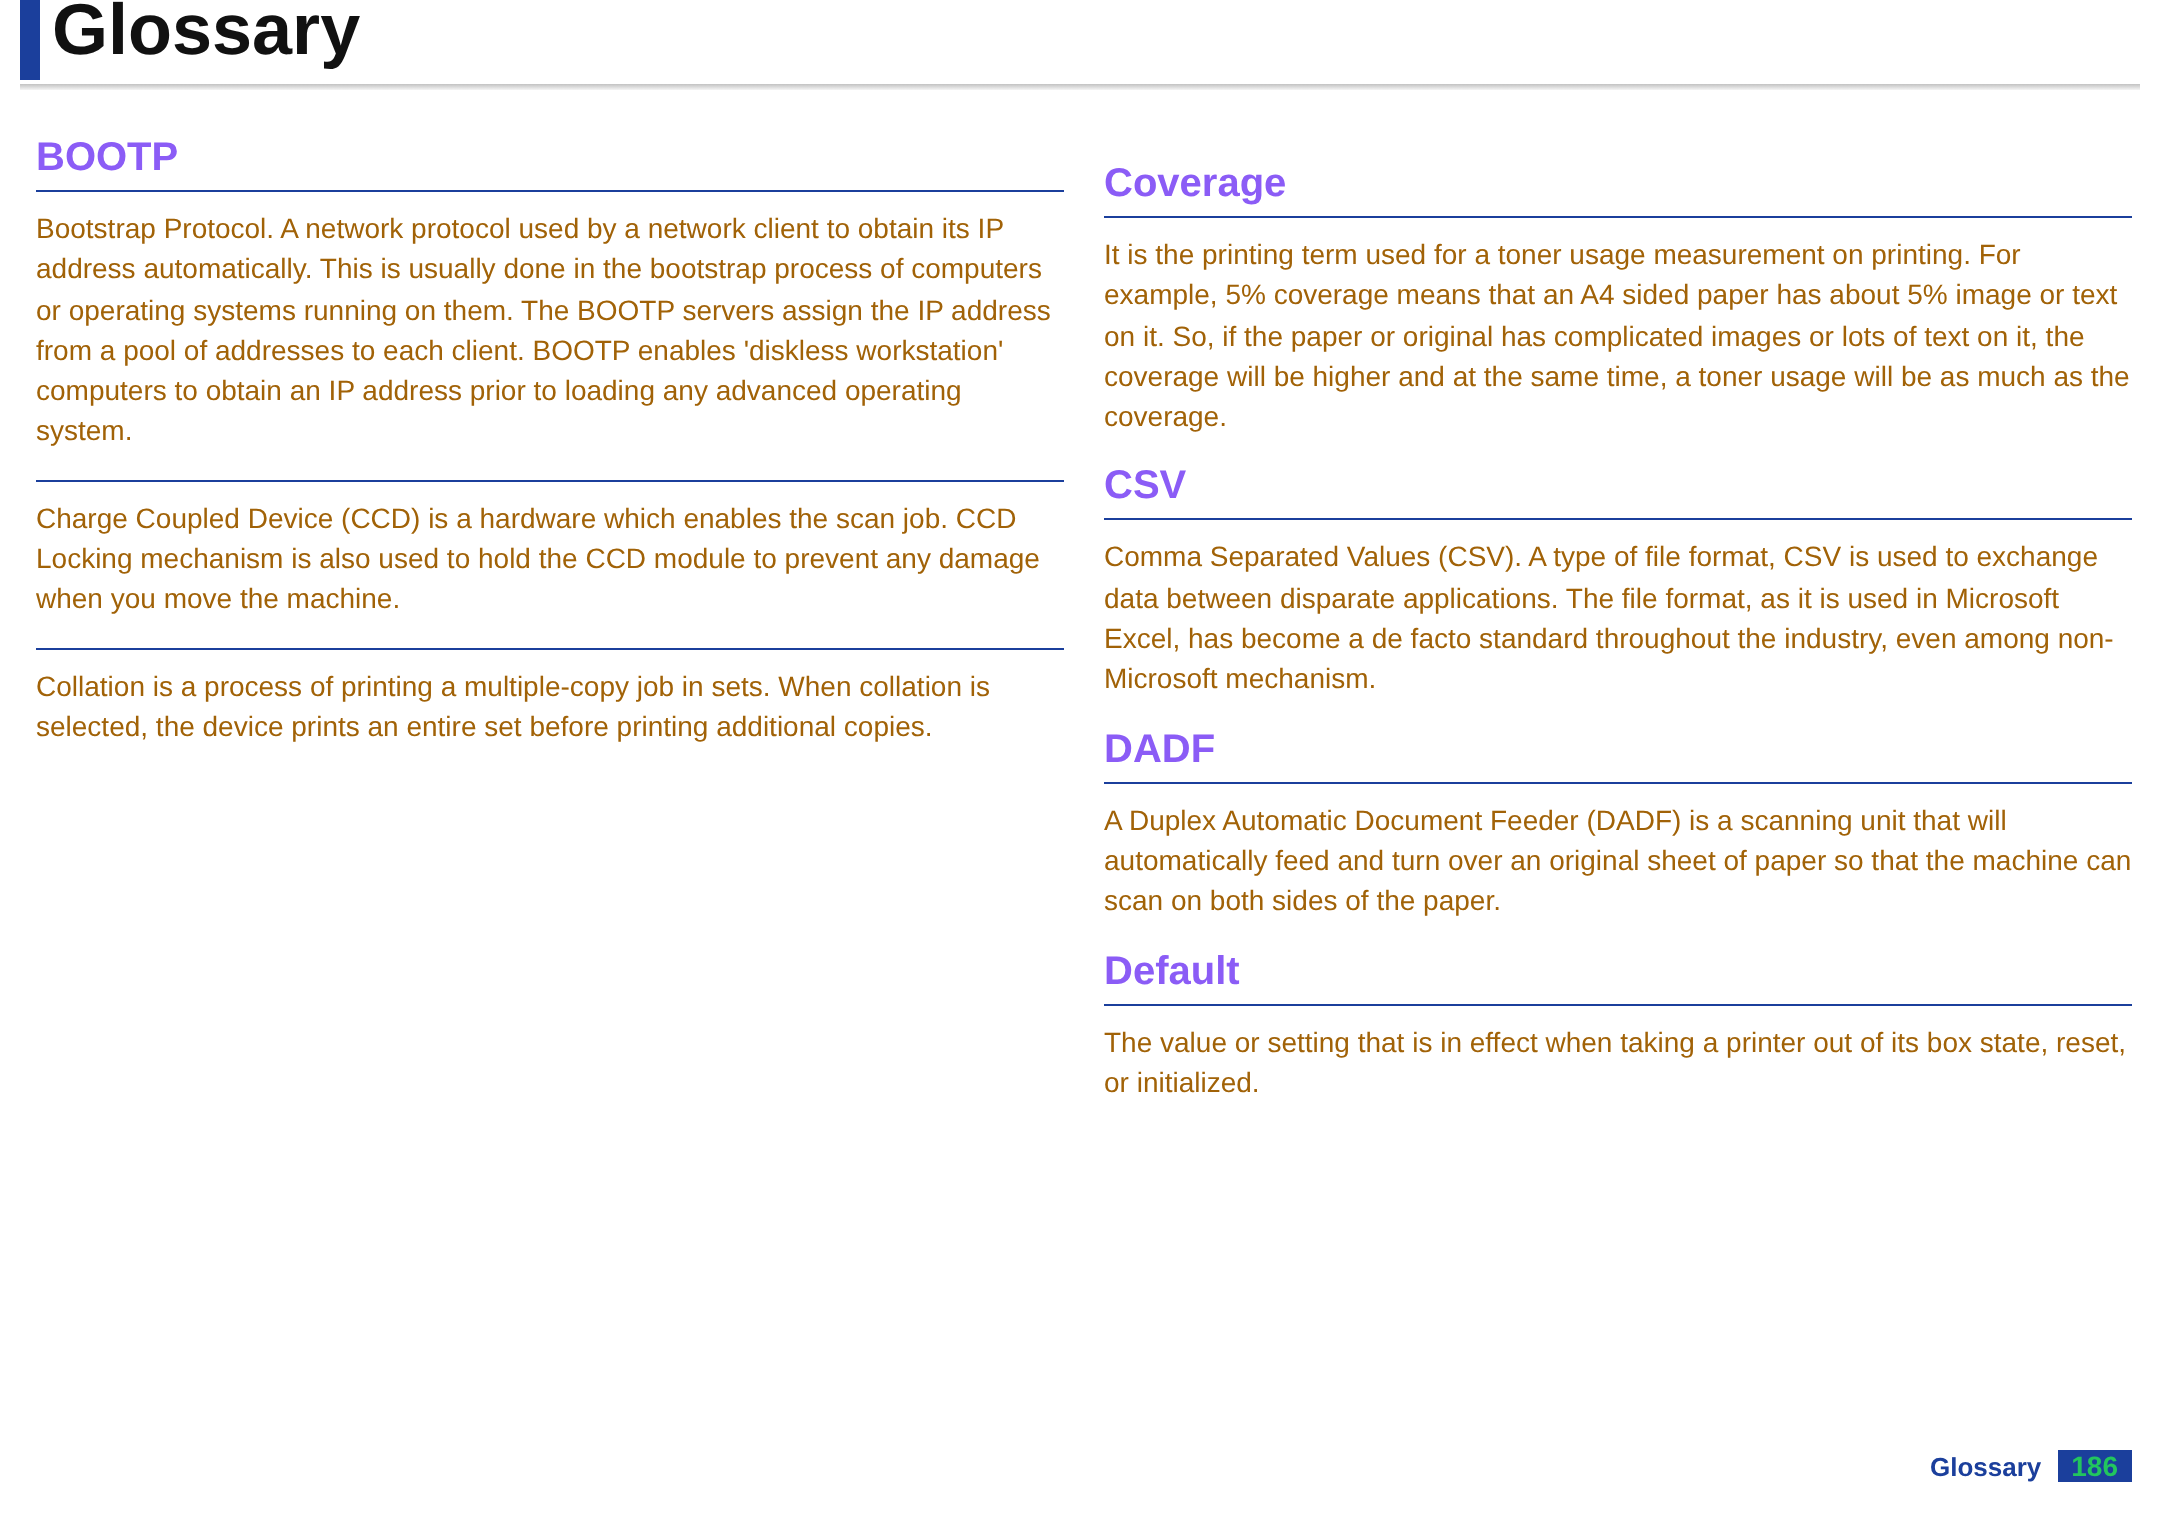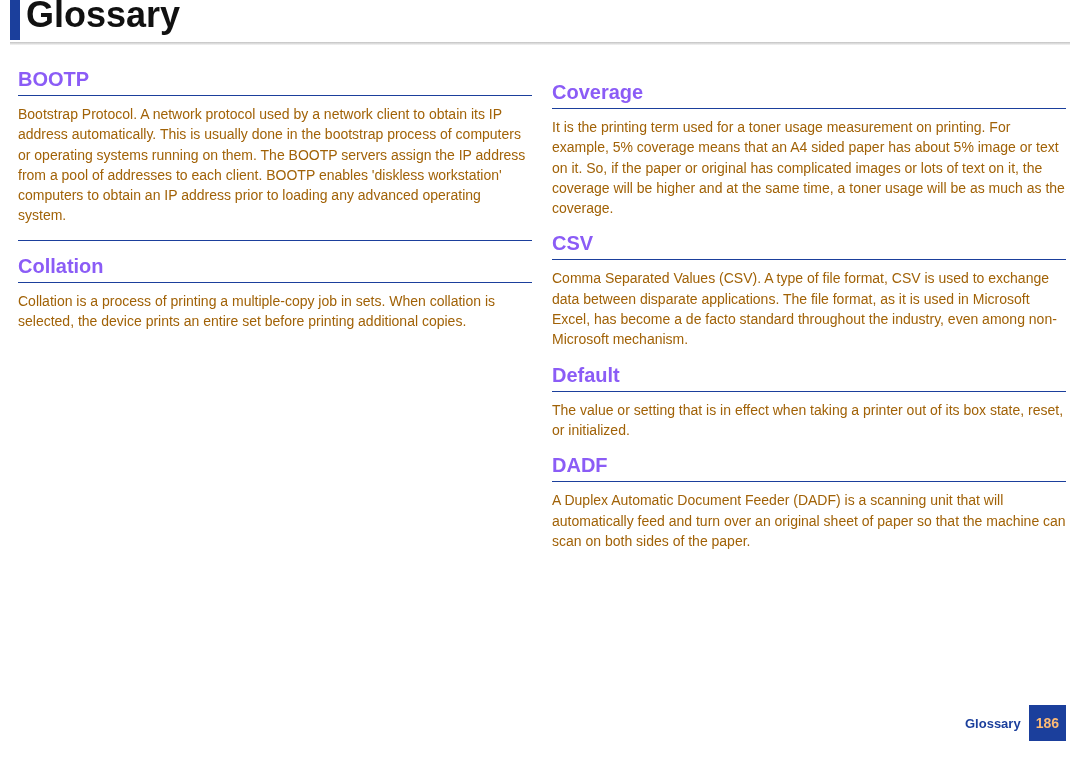--- a/index.html
+++ b/index.html
@@ -84,24 +84,24 @@
     align-items: center;
     gap: 8px;
   }
   .footer-label {
     font-size: 13px;
     font-weight: 700;
     color: #1b3f9c;
   }
   .page-number {
     background: #1b3f9c;
-    color: #fdba74;
+    color: #22c55e;
     font-size: 14px;
     font-weight: 700;
-    padding: 10px 7px;
+    padding: 0 7px;
   }
 </style>
 </head>
 <body>
 
 <div class="page-header">
   <div class="header-bar"></div>
   <div class="page-title">Glossary</div>
   <div class="header-underline"></div>
 </div>
@@ -111,24 +111,24 @@
   <div class="col">
 
     <div class="entry">
       <div class="term">BOOTP</div>
       <div class="rule"></div>
       <div class="definition">Bootstrap Protocol. A network protocol used by a network client to obtain its IP address automatically. This is usually done in the bootstrap process of computers or operating systems running on them. The BOOTP servers assign the IP address from a pool of addresses to each client. BOOTP enables 'diskless workstation' computers to obtain an IP address prior to loading any advanced operating system.</div>
     </div>
 
     <div class="entry">
       <div class="rule"></div>
+      <div class="definition">Charge Coupled Device (CCD) is a hardware which enables the scan job. CCD Locking mechanism is also used to hold the CCD module to prevent any damage when you move the machine.</div>
     </div>
 
     <div class="entry">
-      <div class="term">Collation</div>
       <div class="rule"></div>
       <div class="definition">Collation is a process of printing a multiple-copy job in sets. When collation is selected, the device prints an entire set before printing additional copies.</div>
     </div>
 
 
   </div>
 
   <div class="col">
 
     <div class="entry">
@@ -137,29 +137,29 @@
       <div class="definition">It is the printing term used for a toner usage measurement on printing. For example, 5% coverage means that an A4 sided paper has about 5% image or text on it. So, if the paper or original has complicated images or lots of text on it, the coverage will be higher and at the same time, a toner usage will be as much as the coverage.</div>
     </div>
 
     <div class="entry">
       <div class="term">CSV</div>
       <div class="rule"></div>
       <div class="definition">Comma Separated Values (CSV). A type of file format, CSV is used to exchange data between disparate applications. The file format, as it is used in Microsoft Excel, has become a de facto standard throughout the industry, even among non-Microsoft mechanism.</div>
     </div>
 
     <div class="entry">
+      <div class="term">DADF</div>
+      <div class="rule"></div>
+      <div class="definition">A Duplex Automatic Document Feeder (DADF) is a scanning unit that will automatically feed and turn over an original sheet of paper so that the machine can scan on both sides of the paper.</div>
+    </div>
+
+    <div class="entry">
       <div class="term">Default</div>
       <div class="rule"></div>
       <div class="definition">The value or setting that is in effect when taking a printer out of its box state, reset, or initialized.</div>
-    </div>
-
-    <div class="entry">
-      <div class="term">DADF</div>
-      <div class="rule"></div>
-      <div class="definition">A Duplex Automatic Document Feeder (DADF) is a scanning unit that will automatically feed and turn over an original sheet of paper so that the machine can scan on both sides of the paper.</div>
     </div>
 
   </div>
 
 </div>
 
 <div class="footer">
   <span class="footer-label">Glossary</span>
   <span class="page-number">186</span>
 </div>

